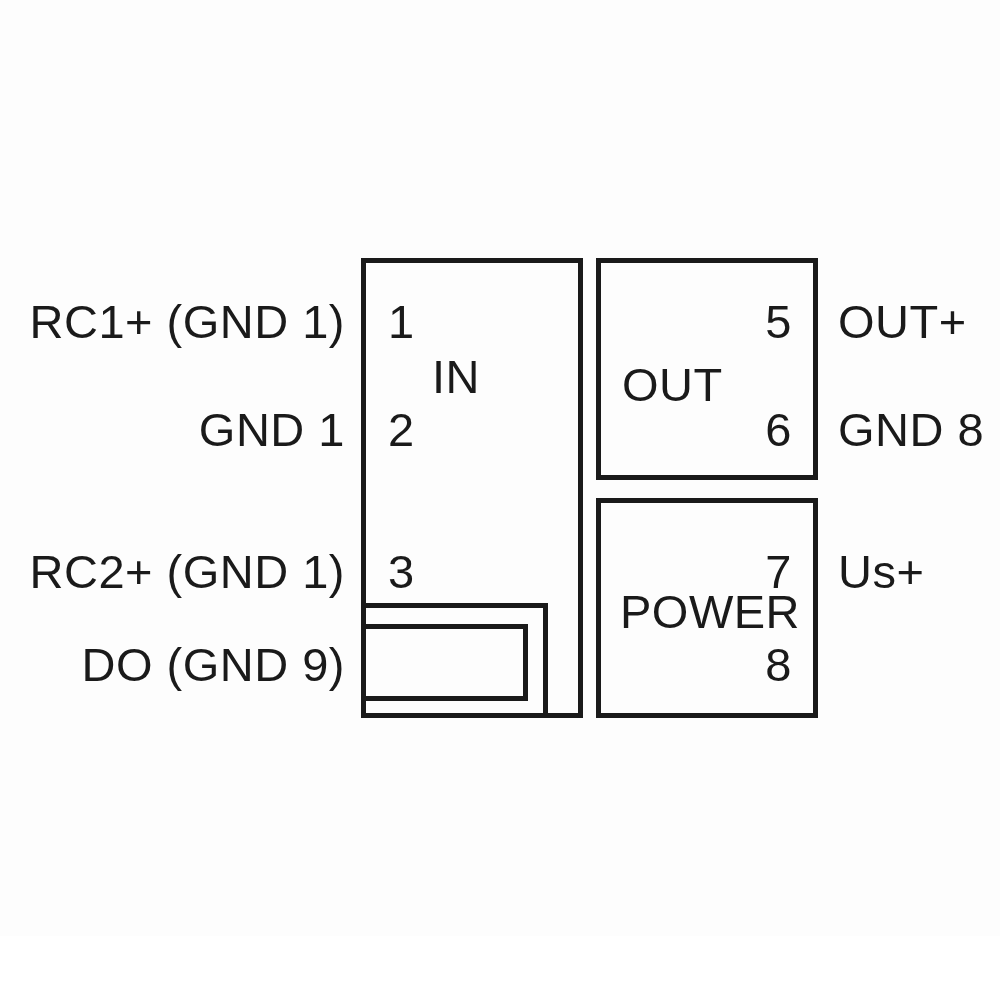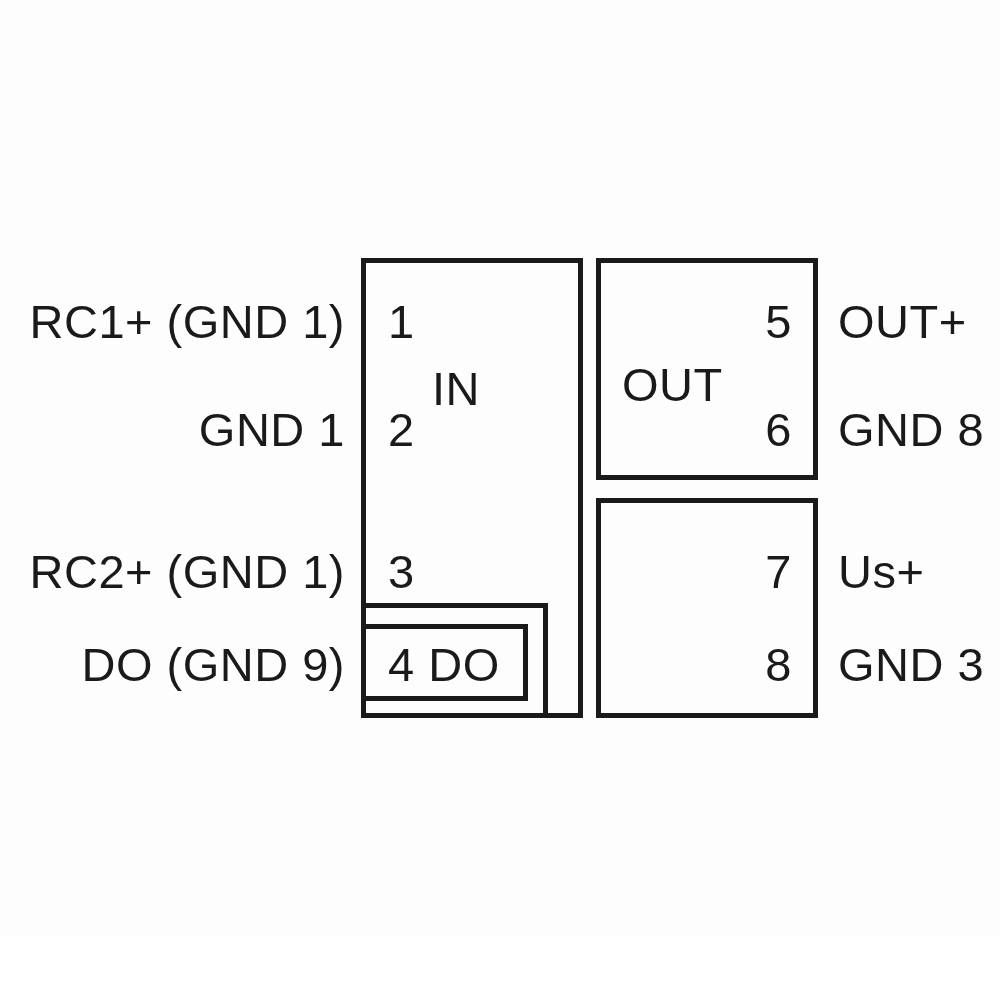--- a/index.html
+++ b/index.html
@@ -54,21 +54,21 @@
   .in-box    { left: 361px; top: 258px; width: 222px; height: 460px; }
   .out-box   { left: 596px; top: 258px; width: 222px; height: 222px; }
   .power-box { left: 596px; top: 498px; width: 222px; height: 220px; }
   .do-box    { left: 361px; top: 624px; width: 167px; height: 77px; }
   .line {
     position: absolute;
     background: #1a1a1a;
   }
   .step-h { left: 361px; top: 603px; width: 187px; height: 5px; }
   .step-v { left: 543px; top: 603px; width: 5px; height: 115px; }
-  .section-label-in    { left: 432px; top: 361px; }
+  .section-label-in    { left: 432px; top: 349px; }
   .section-label-out   { left: 622px; top: 349px; margin-top: 8px; }
   .section-label-power { left: 620px; top: 584px; }
   .do-pin-text { left: 388px; top: 637px; }
 </style>
 </head>
 <body>
 
 <div class="canvas">
 
   <div class="txt left-col row-1">RC1+ (GND 1)</div>
@@ -78,29 +78,28 @@
 
   <div class="box in-box"></div>
   <div class="txt pin-left row-1">1</div>
   <div class="txt pin-left row-2">2</div>
   <div class="txt pin-left row-3">3</div>
   <div class="txt section-label-in">IN</div>
 
   <div class="line step-h"></div>
   <div class="line step-v"></div>
   <div class="box do-box"></div>
-  <div class="txt do-pin-text">4 DO</div>
 
   <div class="box out-box"></div>
   <div class="txt section-label-out">OUT</div>
   <div class="txt pin-right row-1">5</div>
   <div class="txt pin-right row-2">6</div>
 
   <div class="box power-box"></div>
+  <div class="txt section-label-power">POWER</div>
   <div class="txt pin-right row-3">7</div>
   <div class="txt pin-right row-4">8</div>
 
   <div class="txt right-col row-1">OUT+</div>
   <div class="txt right-col row-2">GND 8</div>
   <div class="txt right-col row-3">Us+</div>
-  <div class="txt right-col row-4">GND 3</div>
 
 </div>
 
 </body></html>

